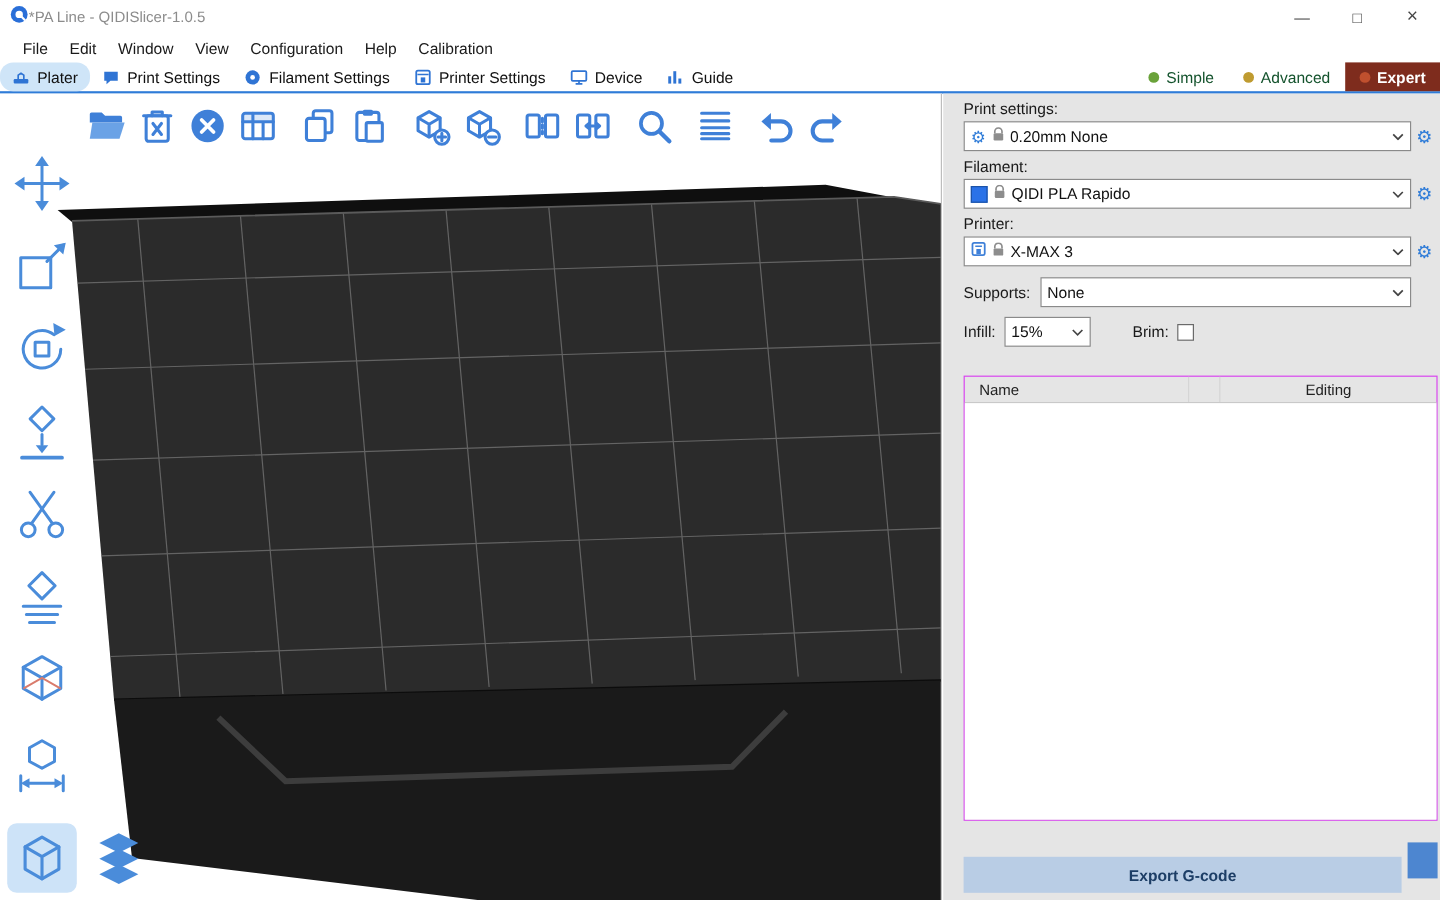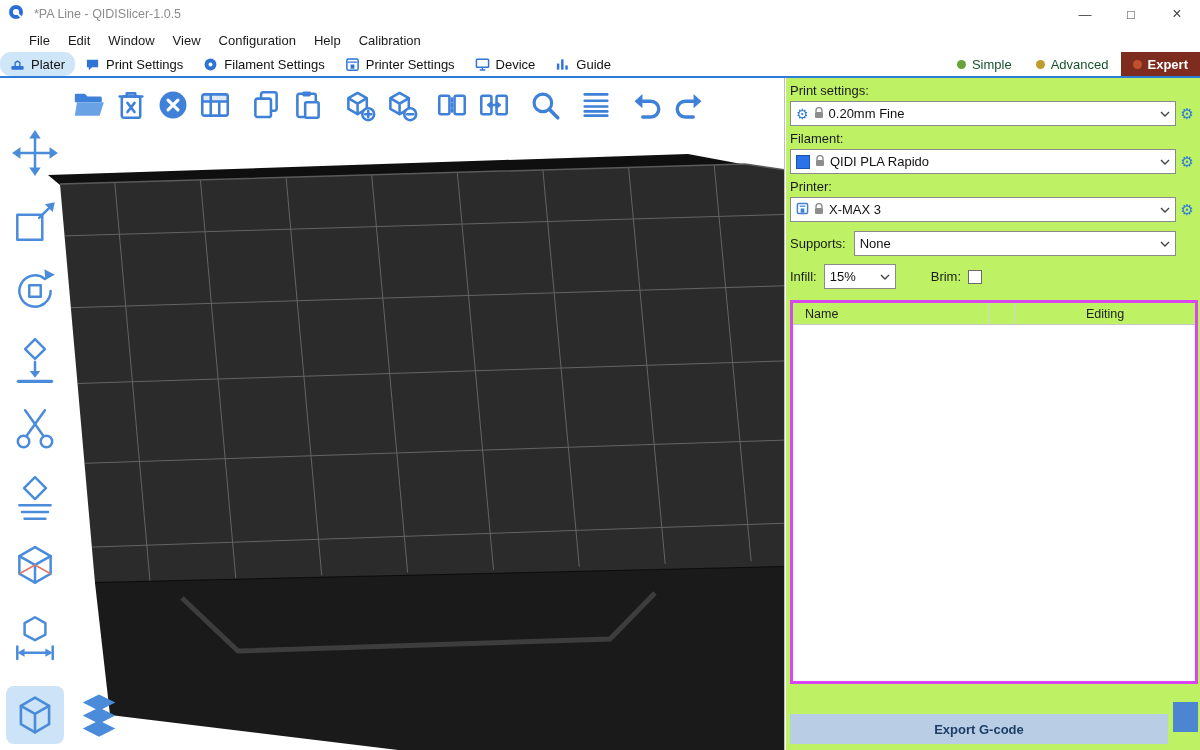--- a/index.html
+++ b/index.html
@@ -1,28 +1,28 @@
 <!DOCTYPE html>
 <html><head>
 <meta charset="utf-8">
 <style>
   * { box-sizing: border-box; margin: 0; padding: 0; }
   html,body { width:1200px; height:750px; overflow:hidden; background:#fff;
     font-family:"Liberation Sans", sans-serif; }
 
   
   .titlebar { height:28px; display:flex; align-items:center; padding-left:8px; background:#fff; }
-  .title-text { color:#8c8c8c; font-size:12.5px; margin-left:10px; }
+  .title-text { color:#8c8c8c; font-size:12.5px; margin-left:0; }
   .win-controls { margin-left:auto; display:flex; }
   .win-btn { width:46px; height:28px; display:flex; align-items:center; justify-content:center;
     color:#444; font-size:13px; cursor:default; }
   .win-btn.close { font-size:16px; }
 
   
-  .menubar { height:24px; display:flex; align-items:center; padding-left:20px; background:#fff; }
+  .menubar { height:24px; display:flex; align-items:center; padding-left:10px; background:#fff; }
   .menu-item { padding:0 9px; font-size:13px; color:#1a1a1a; }
 
   
   .tabbar { height:26px; display:flex; align-items:stretch; border-bottom:2px solid #2f7cd8; background:#fff; }
   .tab { display:flex; align-items:center; gap:6px; padding:0 10px; font-size:13px; color:#111; }
   .tab.active { background:#cfe5f8;border-radius:11px; }
   .tab svg { display:block; }
   .modes { margin-left:auto; display:flex; }
   .mode { display:flex; align-items:center; gap:6px; padding:0 12px; font-size:13px; color:#14532d; }
   .mode.active { background:#7e2c1d; color:#fff; font-weight:bold; }
@@ -51,40 +51,40 @@
   .lt-btn { width:58px; height:54px; display:flex; align-items:center; justify-content:center; }
   .lt-btn svg { width:50px; height:50px; }
 
   
   .view-toggles { position:absolute; left:6px; top:608px; display:flex; gap:6px; }
   .vt-btn { width:58px; height:58px; border-radius:8px; display:flex; align-items:center; justify-content:center; }
   .vt-btn.active { background:#cde3f8; }
   .vt-btn svg { width:52px; height:52px; }
 
   
-  .sidebar { position:absolute; left:786px; top:0; width:414px; height:672px; background:#bef264;
-    display:flex; flex-direction:column; padding:2px 2px 0 4px; }
+  .sidebar { position:absolute; left:786px; top:0; width:414px; height:672px; background:#e5e5e5;
+    display:flex; flex-direction:column; padding:2px 2px 0 17px; }
   .f-label { font-size:13px; color:#1a1a1a; margin:3px 0 3px; }
   .combo-row { display:flex; align-items:center; margin-bottom:2px; }
   .combo { flex:1; height:25px; border:1px solid #8a8a8a; background:#fff; display:flex;
     align-items:center; padding-left:5px; gap:5px; }
   .combo-text { font-size:13px; color:#111; flex:1; white-space:nowrap; overflow:hidden; }
   .combo-arrow { width:16px; display:flex; justify-content:center; margin-right:2px; }
   .gear-glyph { color:#2f7cd8; font-size:14px; line-height:1; }
   .gear-btn { width:22px; display:flex; justify-content:center; align-items:center;
     font-size:15px; color:#2f7cd8; background:none; border:none; }
   .swatch { width:14px; height:14px; background:#2a72e8; border:1px solid #1c53a8; }
   .supports-row { display:flex; align-items:center; margin:7px 0 4px; padding-right:22px; gap:8px;justify-content:center; }
   .inline-label { font-size:13px; color:#1a1a1a; }
   .combo.mid { flex:1; }
   .infill-row { display:flex; align-items:center; gap:7px; margin:4px 0 4px; }
   .combo.tiny { flex:none; width:72px; }
   .checkbox { width:14px; height:14px; border:1px solid #6a6a6a; background:#fff; display:inline-block; }
 
-  .objlist { flex:1; border:3px solid #d946ef; margin-top:7px; display:flex; flex-direction:column; }
+  .objlist { flex:1; border:1px solid #d946ef; margin-top:20px; display:flex; flex-direction:column; }
   .objlist-header { display:flex; height:22px; border-bottom:1px solid #c9c9c9; font-size:12.5px;
     color:#222; align-items:stretch; }
   .col-name { flex:1; padding-left:12px; border-right:1px solid #d5d5d5; display:flex; align-items:center; }
   .col-mid { width:26px; border-right:1px solid #d5d5d5; }
   .col-edit { width:180px; display:flex; justify-content:center; align-items:center; }
   .objlist-body { flex:1; background:#fff; }
 
   .export-row { display:flex; gap:5px; padding:6px 0 6px 0; align-items:center; }
   .export-btn { flex:1; height:30px; background:#b9cde5; border:none; font-weight:bold;
     font-size:13px; color:#1d3e66; font-family:"Liberation Sans",sans-serif;margin-top:24px; }
@@ -447,21 +447,21 @@
   <div class="sidebar">
 
     <div class="f-label">Print settings:</div>
     <div class="combo-row">
       <div class="combo">
         <span class="gear-glyph">⚙</span>
         <span><svg width="10" height="12" viewBox="0 0 10 12">
               <path d="M2 5V3.6A3 3 0 0 1 8 3.6V5" fill="none" stroke="#8d8d8d" stroke-width="1.4"></path>
               <rect x="1" y="5" width="8" height="6" rx="1" fill="#8d8d8d"></rect>
             </svg></span>
-        <span class="combo-text">0.20mm Fine</span>
+        <span class="combo-text">0.20mm None</span>
         <span class="combo-arrow">
             <svg width="10" height="6" viewBox="0 0 10 6">
               <path d="M1 1l4 4 4-4" stroke="#444" fill="none" stroke-width="1.4"></path>
             </svg>
           </span>
       </div>
       <button class="gear-btn">⚙</button>
     </div>
 
     <div class="f-label">Filament:</div>

